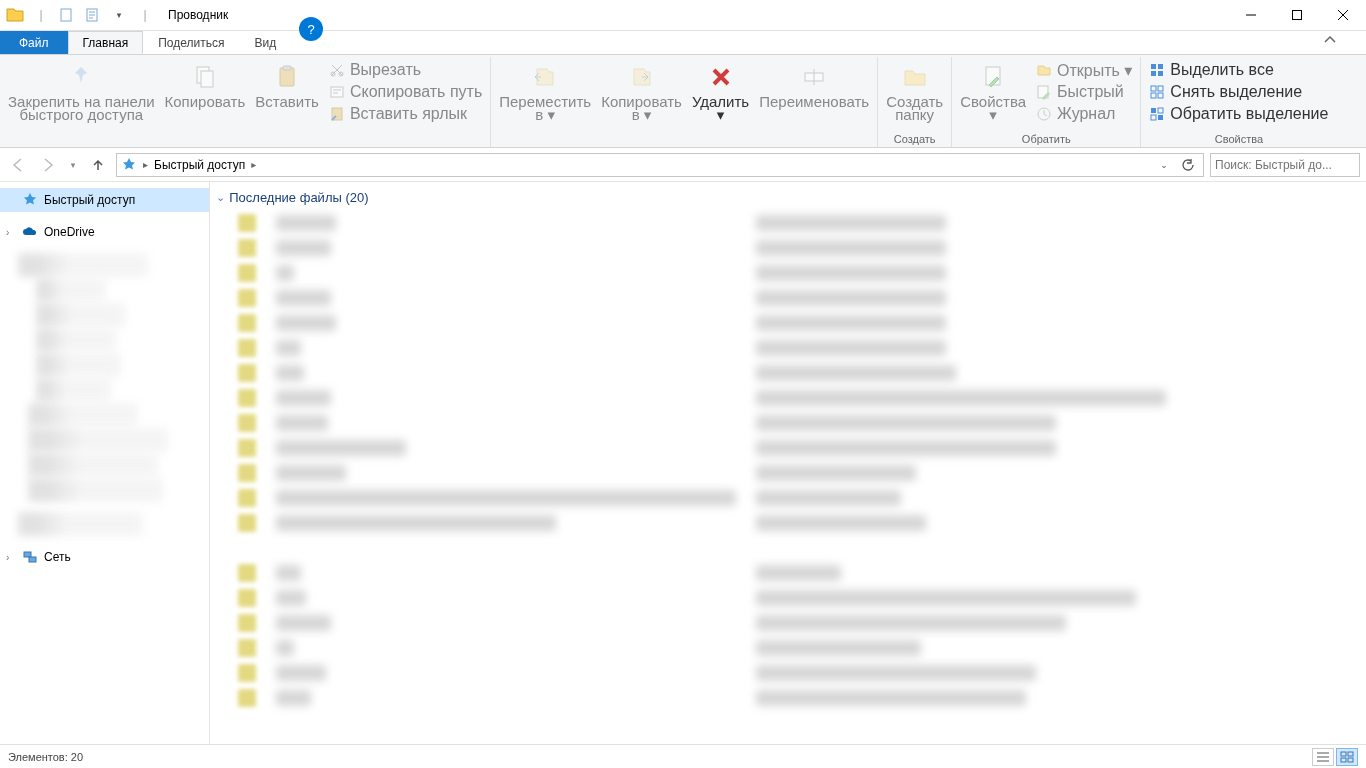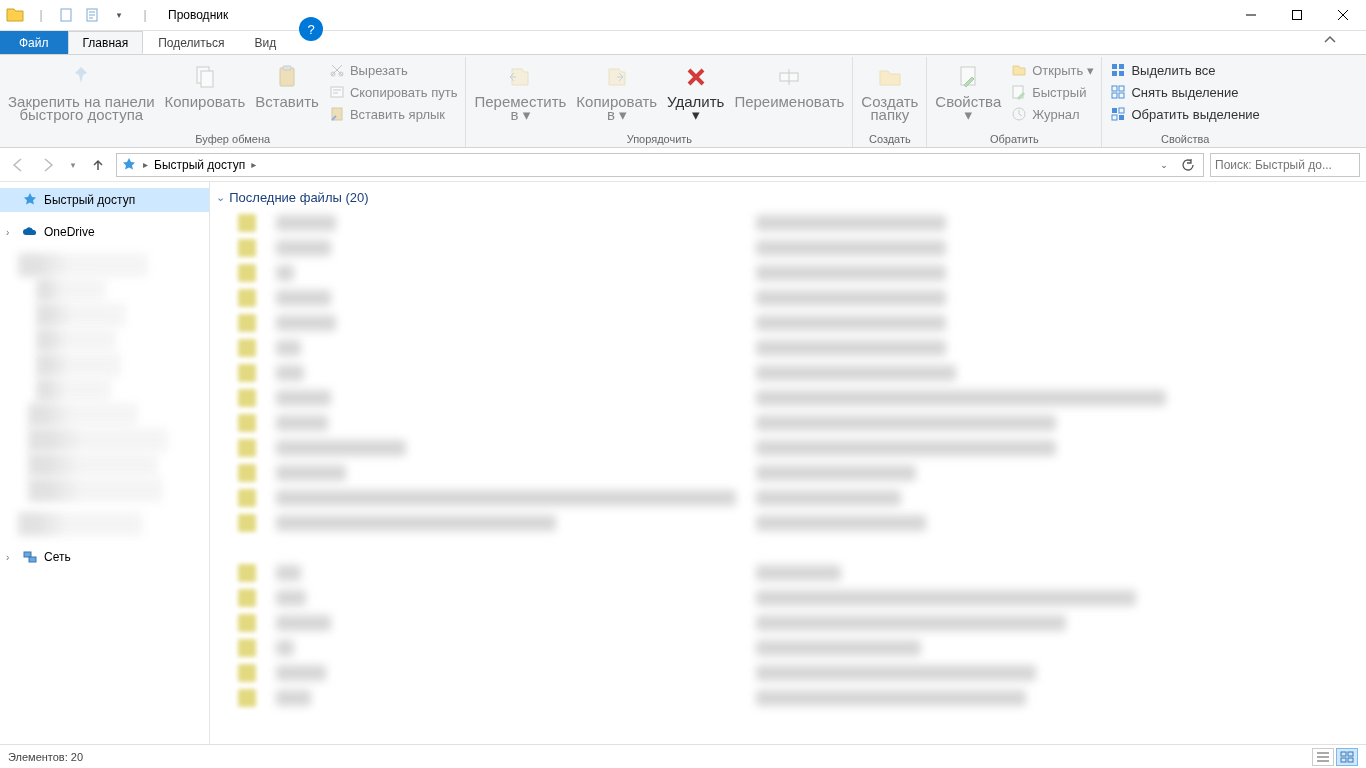--- a/index.html
+++ b/index.html
@@ -153,21 +153,21 @@
   height: 22px;
   display: flex;
   align-items: center;
   gap: 5px;
   padding: 0 4px;
 }
 .small-btn .ic {
   width: 16px; height: 16px;
   display: flex; align-items: center; justify-content: center;
 }
-.small-btn .lbl { font-size: 13px; color: #333; }
+.small-btn .lbl { font-size: 16px; color: #333; }
 
 
 .navbar {
   height: 34px;
   display: flex;
   align-items: center;
   gap: 6px;
   padding: 0 6px;
   border-bottom: 1px solid #e5e5e5;
 }
@@ -429,21 +429,20 @@
           <span class="ic">
             <svg width="16" height="16" viewBox="0 0 16 16">
                 <rect x="3" y="2" width="10" height="12" fill="#e6c473" stroke="#b59544"></rect>
                 <path d="M3 14 l4-4" stroke="#1a66b8" stroke-width="2"></path>
               </svg>
           </span>
           <span class="lbl">Вставить ярлык</span>
         </div>
       </div>
     </div>
-    <div class="group-label">Буфер обмена</div>
   </div>
 
   <div class="group">
     <div class="group-body">
       <div class="big-btn disabled">
         <span class="ic">
           <svg width="28" height="28" viewBox="0 0 28 28">
               <path d="M6 6 h10 l2 3 h4 v13 H6 z" fill="#f0d890" stroke="#c7a94e" opacity="0.6"></path>
               <path d="M4 14 l6 0 M8 10 l-4 4 l4 4" stroke="#4b7fbd" fill="none" opacity="0.6"></path>
             </svg>
@@ -473,21 +472,20 @@
       <div class="big-btn disabled">
         <span class="ic">
           <svg width="28" height="28" viewBox="0 0 28 28">
               <rect x="5" y="10" width="18" height="8" fill="#fff" stroke="#999"></rect>
               <path d="M14 6 v16" stroke="#999"></path>
             </svg>
         </span>
         <span class="lbl">Переименовать</span>
       </div>
     </div>
-    <div class="group-label">Упорядочить</div>
   </div>
 
   <div class="group">
     <div class="group-body">
       <div class="big-btn disabled">
         <span class="ic">
           <svg width="28" height="28" viewBox="0 0 28 28">
               <path d="M4 8 h8 l2 3 h10 v11 H4 z" fill="#ffcf4b" stroke="#caa32a" opacity="0.6"></path>
             </svg>
         </span>

